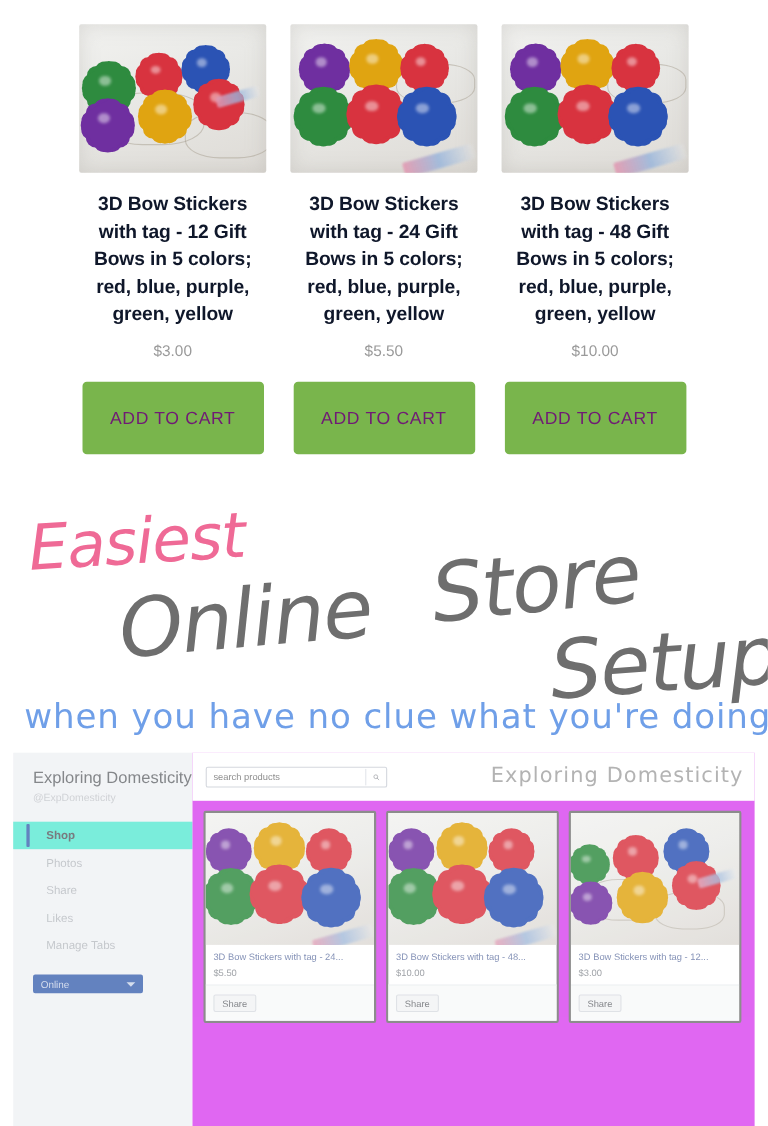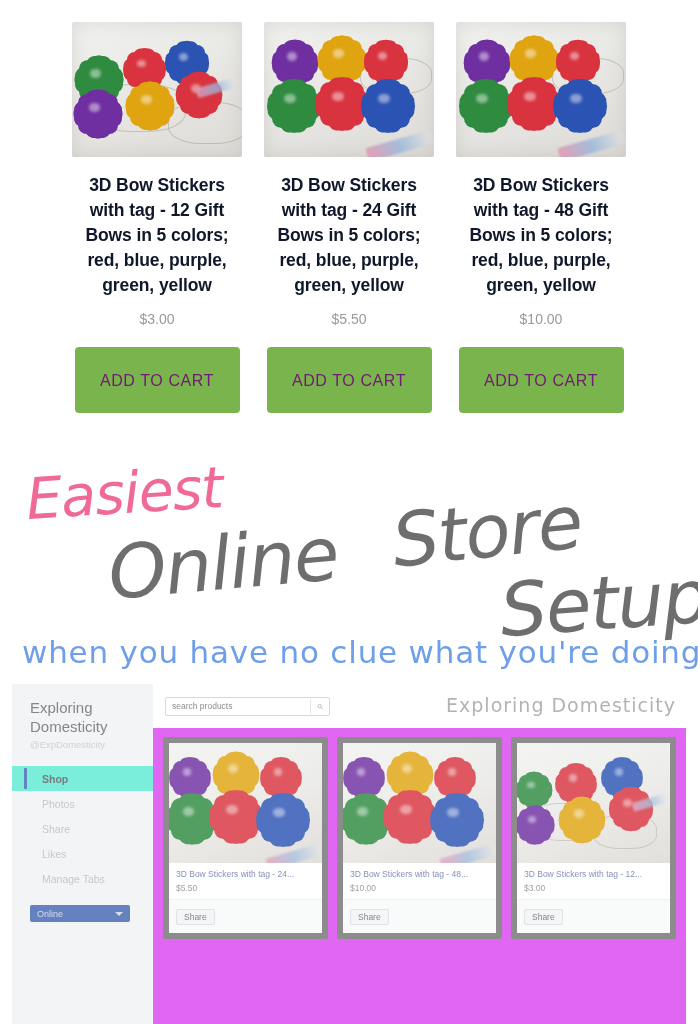--- a/index.html
+++ b/index.html
@@ -323,21 +323,21 @@
     border-top: 1px solid #eceef1;
   }
   .fb-grid {
     display: flex;
     gap: 9px;
     padding: 9px 10px 0 10px;
   }
   .fb-card {
     width: 153px;
     background: #fff;
-    border: 6px solid #737373;
+    border: 2px solid #737373;
     border-radius: 2px;
     overflow: hidden;
   }
   .fb-card-photo {
     width: 100%;
     height: 120px;
     position: relative;
     overflow: hidden;
     background: linear-gradient(160deg, #f2f2f0 0%, #eaeae7 45%, #ddd9d4 100%);
   }

